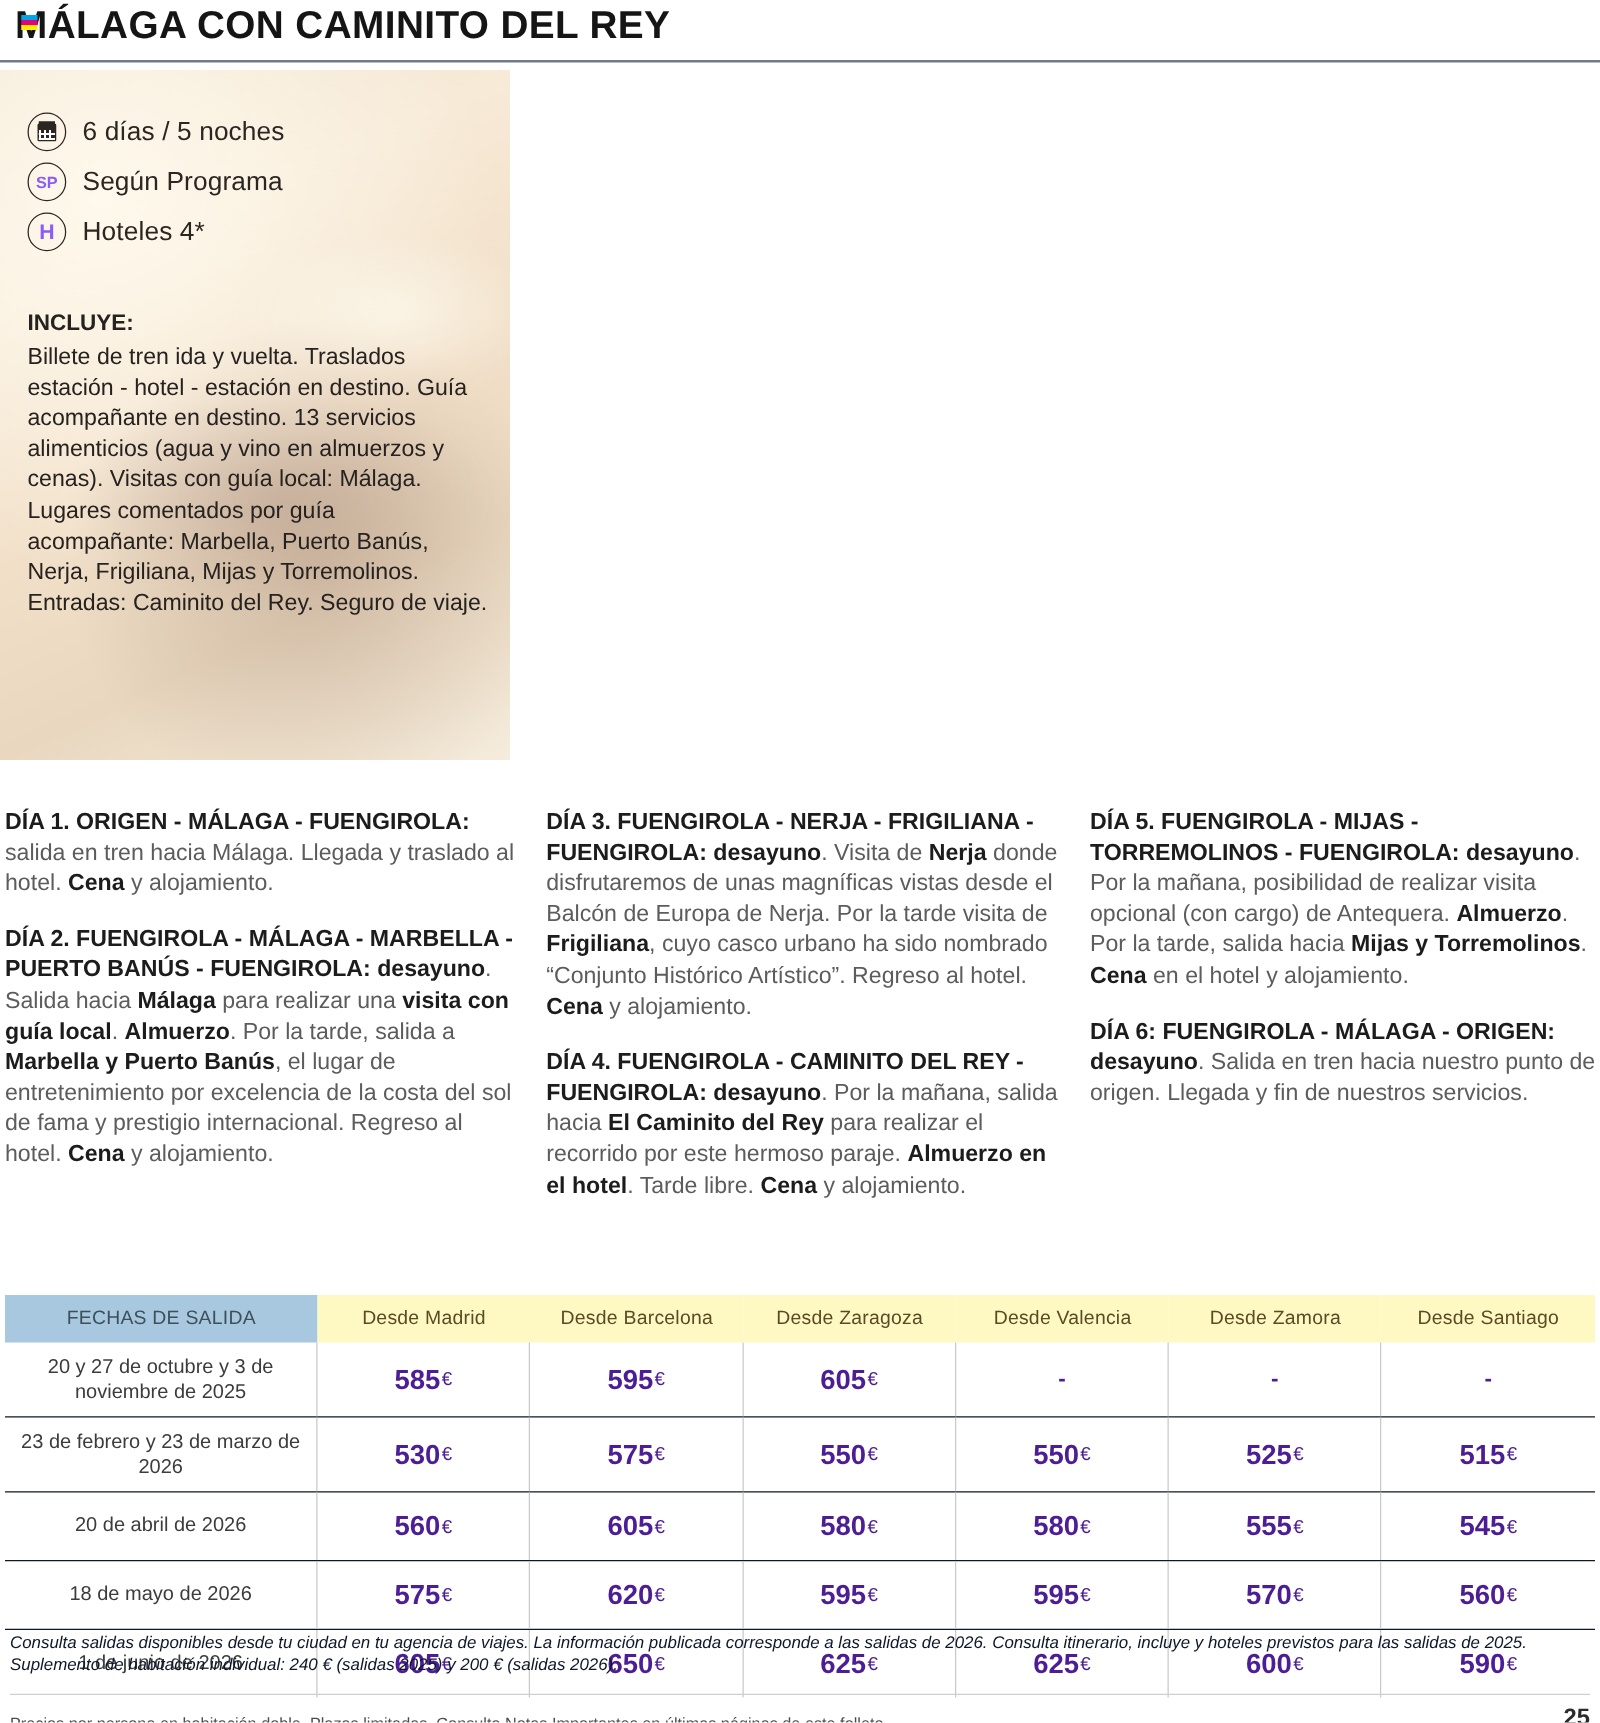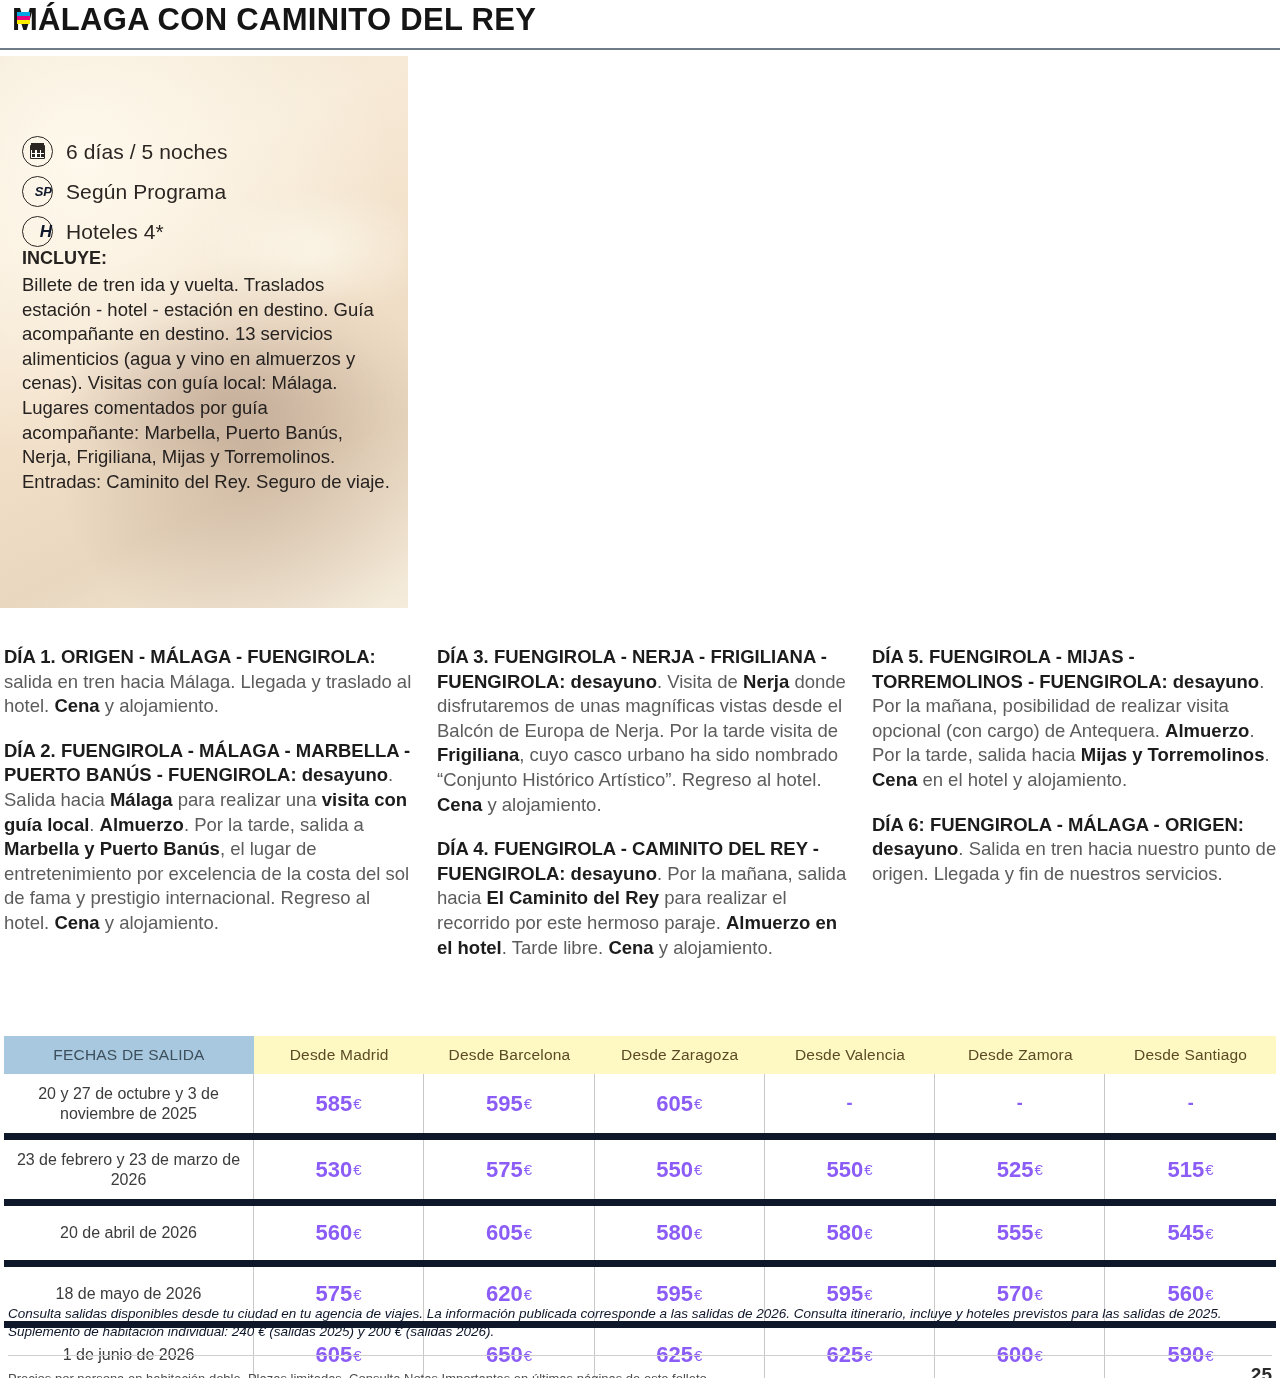--- a/index.html
+++ b/index.html
@@ -132,27 +132,27 @@
     filter: blur(1.2px);
     opacity:.7;
   }
   .photo-caption {
     position: absolute; left: 22px; bottom: 12px;
     color: #ffffff; font-size: 16px; letter-spacing:.2px;
     text-shadow: 0 1px 3px rgba(0,0,0,.45);
   }
 
   
-  .features { position: absolute; left: 22px; top: 34px; margin-top: 46px; }
+  .features { position: absolute; left: 22px; top: 34px; }
   .feature-row { display: flex; align-items: center; margin-bottom: 9px; }
   .feat-icon {
     width: 31px; height: 31px; border-radius: 50%;
     border: 1.8px solid #2b2622;
-    display: flex; align-items: center; justify-content: flex-end;
-    font-size: 13px; font-weight: bold; color: #0f172a; flex: none; font-style: italic;
+    display: flex; align-items: center; justify-content: center;
+    font-size: 13px; font-weight: bold; color: #8b5cf6; flex: none;
   }
   .feat-icon.cal { font-size: 0; position: relative; }
   .feat-icon.cal::before{
     content:""; position:absolute; left:7px; top:8px; width:15px; height:14px;
     background:#2b2622; border-radius: 1px;
     box-shadow: 0 -3px 0 -1px #2b2622;
   }
   .feat-icon.cal::after{
     content:""; position:absolute; left:8px; top:13px; width:13px; height:8px;
     background:
@@ -179,25 +179,25 @@
   
   .table { position: absolute; left: 4px; top: 1036px; width: 1272px; }
   .thead { display: flex; height: 38px; }
   .th {
     display: flex; align-items: center; justify-content: center;
     font-size: 15.5px; color: #3f4e58; letter-spacing:.2px;
   }
   .th.dates { width: 250px; background: #a7c8de; color:#3d4f5c; }
   .th.city  { width: 170.3px; background: #fef9c3; color:#5b4a24; }
 
-  .trow { display: flex; border-bottom: 7px solid #0f172a; }
+  .trow { display: flex; border-bottom: 1px solid #0f172a; }
   .trow:last-child { border-bottom: none; align-items: center; }
   .td {
     display: flex; align-items: center; justify-content: center;
-    text-align: center; color: #8b5cf6;
+    text-align: center; color: #4c1d95;
   }
   .td.dates {
     width: 250px; font-size: 16px; color:#3c3c3c; line-height:1.22;
     padding: 10px 12px; min-height: 54px;
     border-right: 1px solid #c9c9c9;
   }
   .td.price {
     width: 170.3px; font-size: 22px; font-weight: bold; min-height: 54px;
     border-right: 1px solid #c9c9c9;
   }

